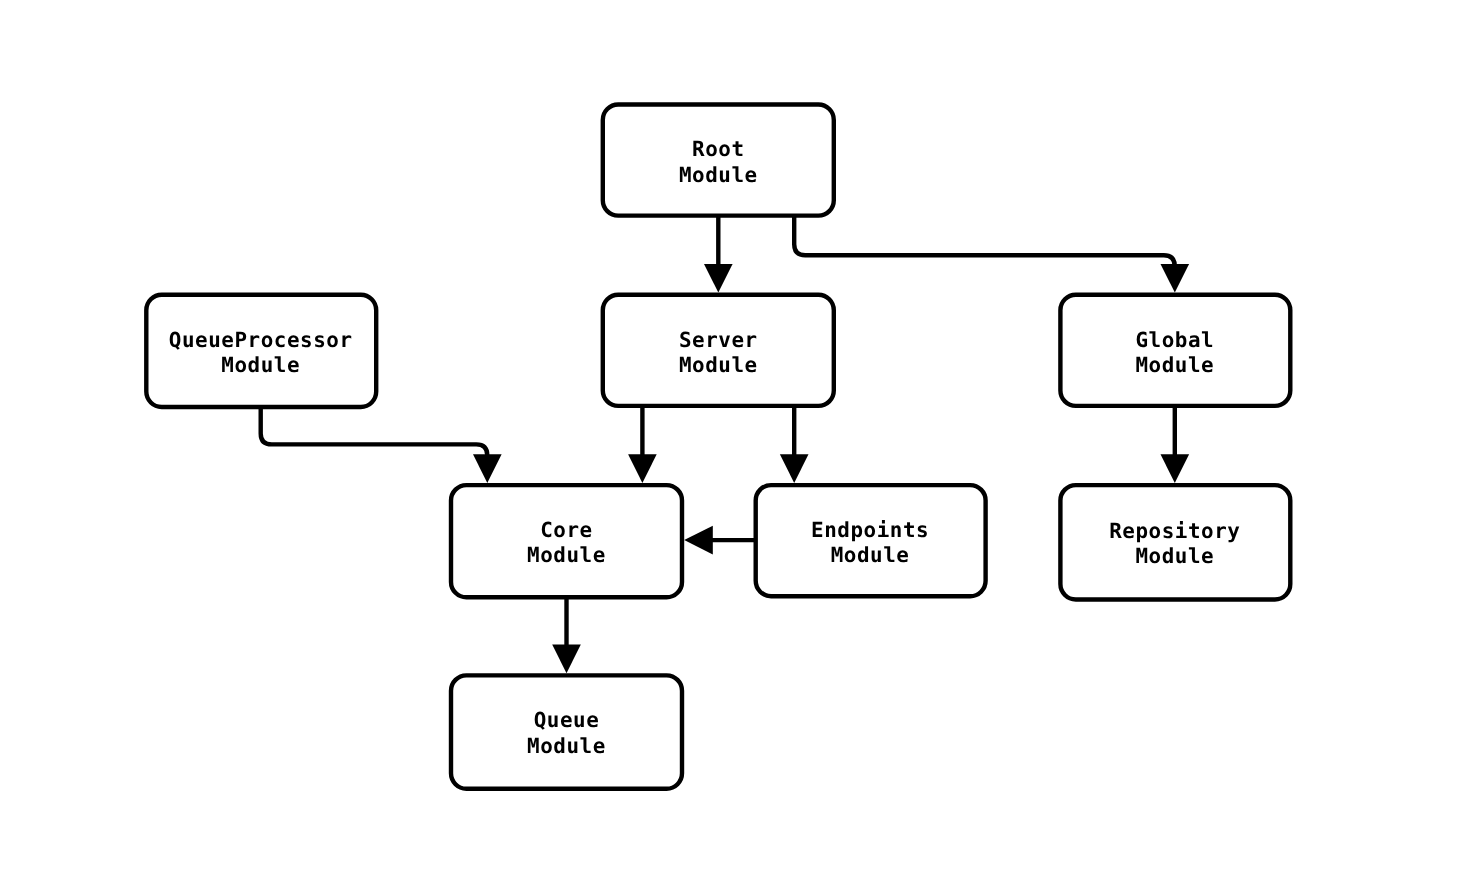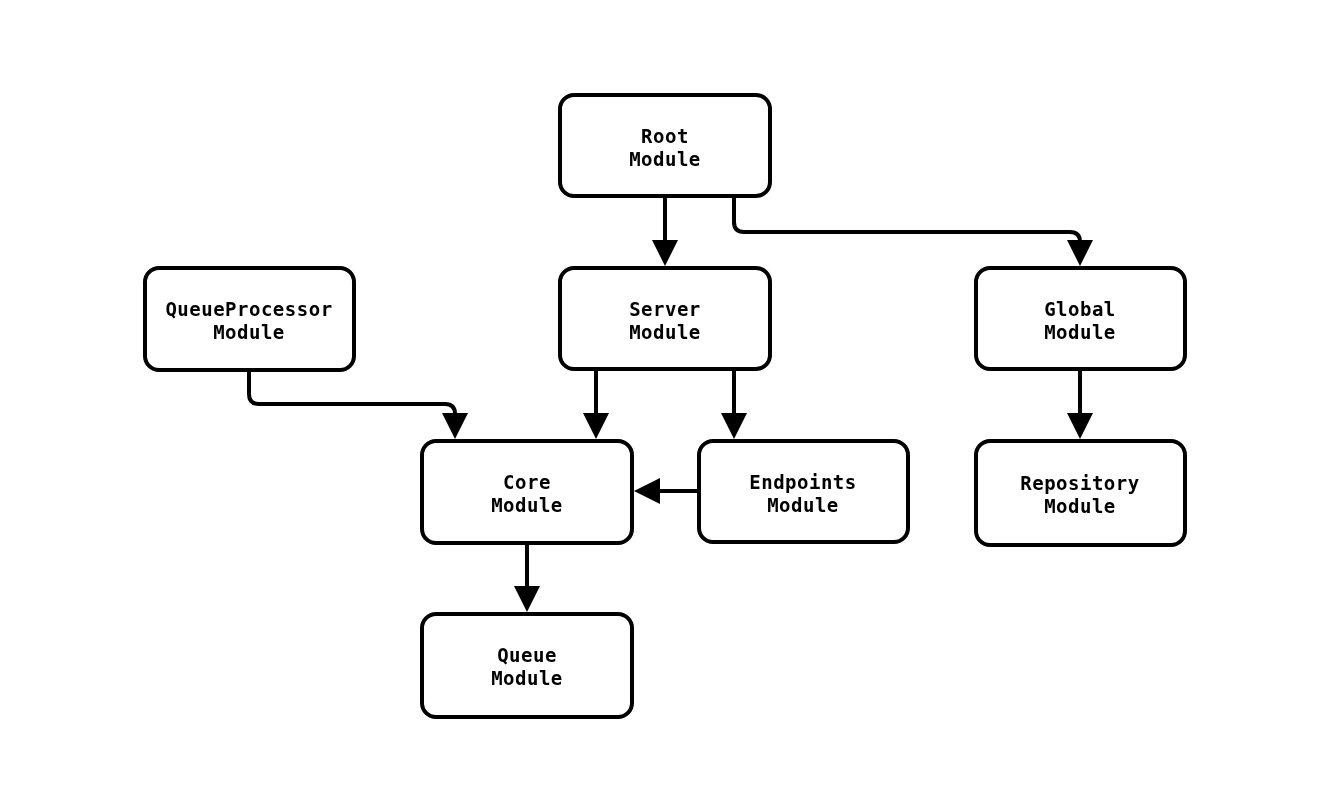--- a/index.html
+++ b/index.html
@@ -11,21 +11,20 @@
     width: 1337px;
     height: 809px;
     overflow: hidden;
     font-family: "DejaVu Sans Mono", monospace;
   }
   #diagram-root {
     position: relative;
     width: 1140px;
     height: 809px;
     background: #ffffff;
-    margin-left: 12px;
   }
   svg.diagram-canvas {
     display: block;
     width: 1337px;
     height: 809px;
   }
   .node-box {
     fill: #ffffff;
     stroke: #000000;
     stroke-width: 4;

